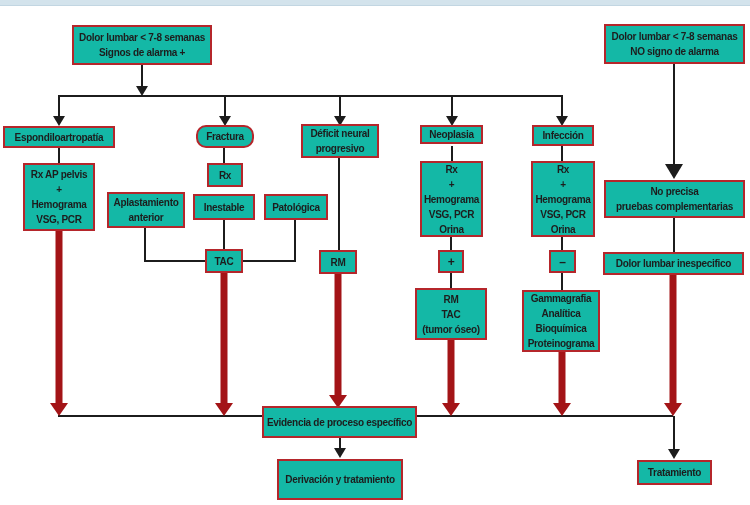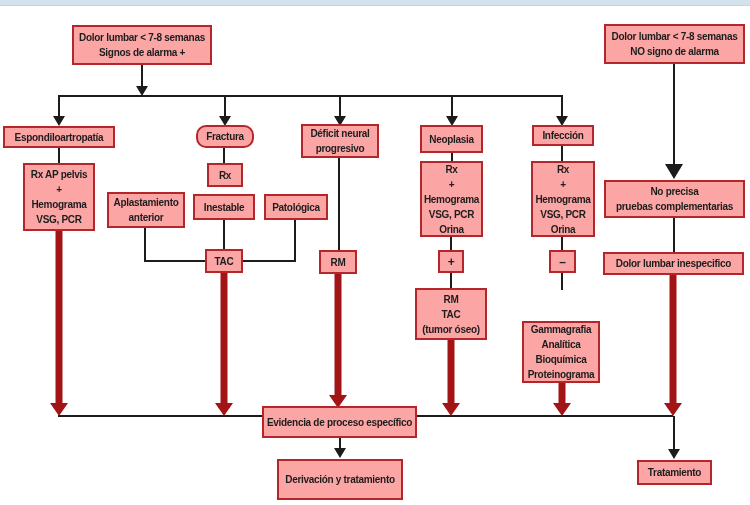--- a/index.html
+++ b/index.html
@@ -7,21 +7,21 @@
     position:relative;width:750px;height:505px;background:#ffffff;
     font-family:"Liberation Sans",sans-serif;overflow:hidden;
   }
   .topbar{
     position:absolute;left:0;top:0;width:750px;height:5px;
     background:#d3e3ec;border-bottom:1px solid #c2d6e2;
   }
   .connectors{position:absolute;left:0;top:0;z-index:1;}
   .node{
     position:absolute;z-index:2;box-sizing:border-box;
-    background:#fca5a5;border:2px solid #b5262b;
+    background:#14b8a6;border:2px solid #b5262b;
     display:flex;align-items:center;justify-content:center;
     text-align:center;color:#1d1d1d;font-weight:700;font-size:10px;
     line-height:1.5;letter-spacing:-0.3px;white-space:pre;
   }
   .node.sign{font-size:12px;line-height:1;}
 </style>
 </head>
 <body>
 
 <div class="stage">
@@ -93,21 +93,21 @@
   <div class="node" style="left:604px;top:24px;width:141px;height:40px;">Dolor lumbar &lt; 7-8 semanas
 NO signo de alarma</div>
 
   <div class="node" style="left:3px;top:126px;width:112px;height:22px;">Espondiloartropatía</div>
 
   <div class="node" style="left:196px;top:125px;width:58px;height:23px;border-radius:10px;">Fractura</div>
 
   <div class="node" style="left:301px;top:124px;width:78px;height:34px;">Déficit neural
 progresivo</div>
 
-  <div class="node" style="left:420px;top:125px;width:63px;height:28px;">Neoplasia</div>
+  <div class="node" style="left:420px;top:125px;width:63px;height:19px;">Neoplasia</div>
 
   <div class="node" style="left:532px;top:125px;width:62px;height:21px;">Infección</div>
 
   <div class="node" style="left:23px;top:163px;width:72px;height:68px;">Rx AP pelvis
 +
 Hemograma
 VSG, PCR</div>
 
   <div class="node" style="left:207px;top:163px;width:36px;height:24px;">Rx</div>
 
@@ -135,21 +135,21 @@
 Orina</div>
 
   <div class="node sign" style="left:438px;top:250px;width:26px;height:23px;">+</div>
 
   <div class="node sign" style="left:549px;top:250px;width:27px;height:23px;">–</div>
 
   <div class="node" style="left:415px;top:288px;width:72px;height:52px;">RM
 TAC
 (tumor óseo)</div>
 
-  <div class="node" style="left:522px;top:290px;width:78px;height:62px;margin-top:31px;">Gammagrafia
+  <div class="node" style="left:522px;top:290px;width:78px;height:62px;">Gammagrafia
 Analítica
 Bioquímica
 Proteinograma</div>
 
   <div class="node" style="left:604px;top:180px;width:141px;height:38px;">No precisa
 pruebas complementarias</div>
 
   <div class="node" style="left:603px;top:252px;width:141px;height:23px;">Dolor lumbar inespecifico</div>
 
   <div class="node" style="left:262px;top:406px;width:155px;height:32px;">Evidencia de proceso específico</div>

